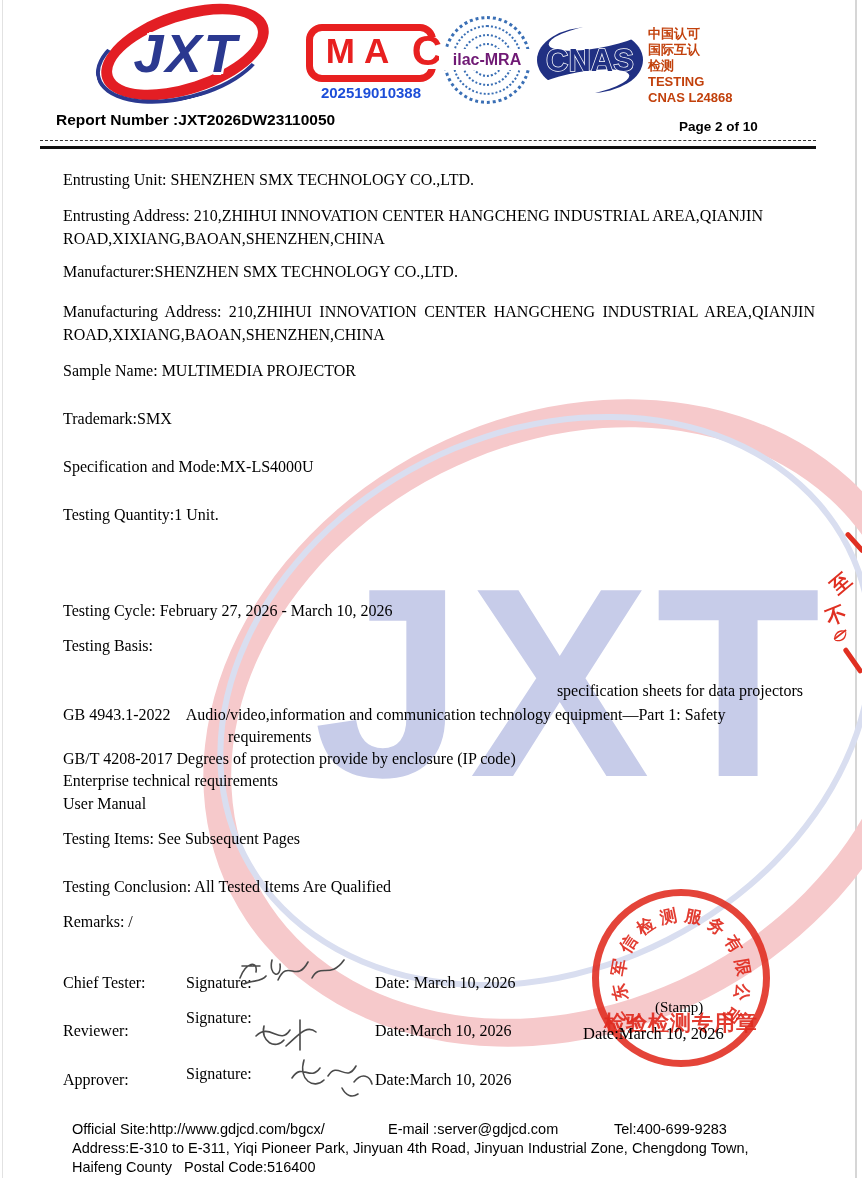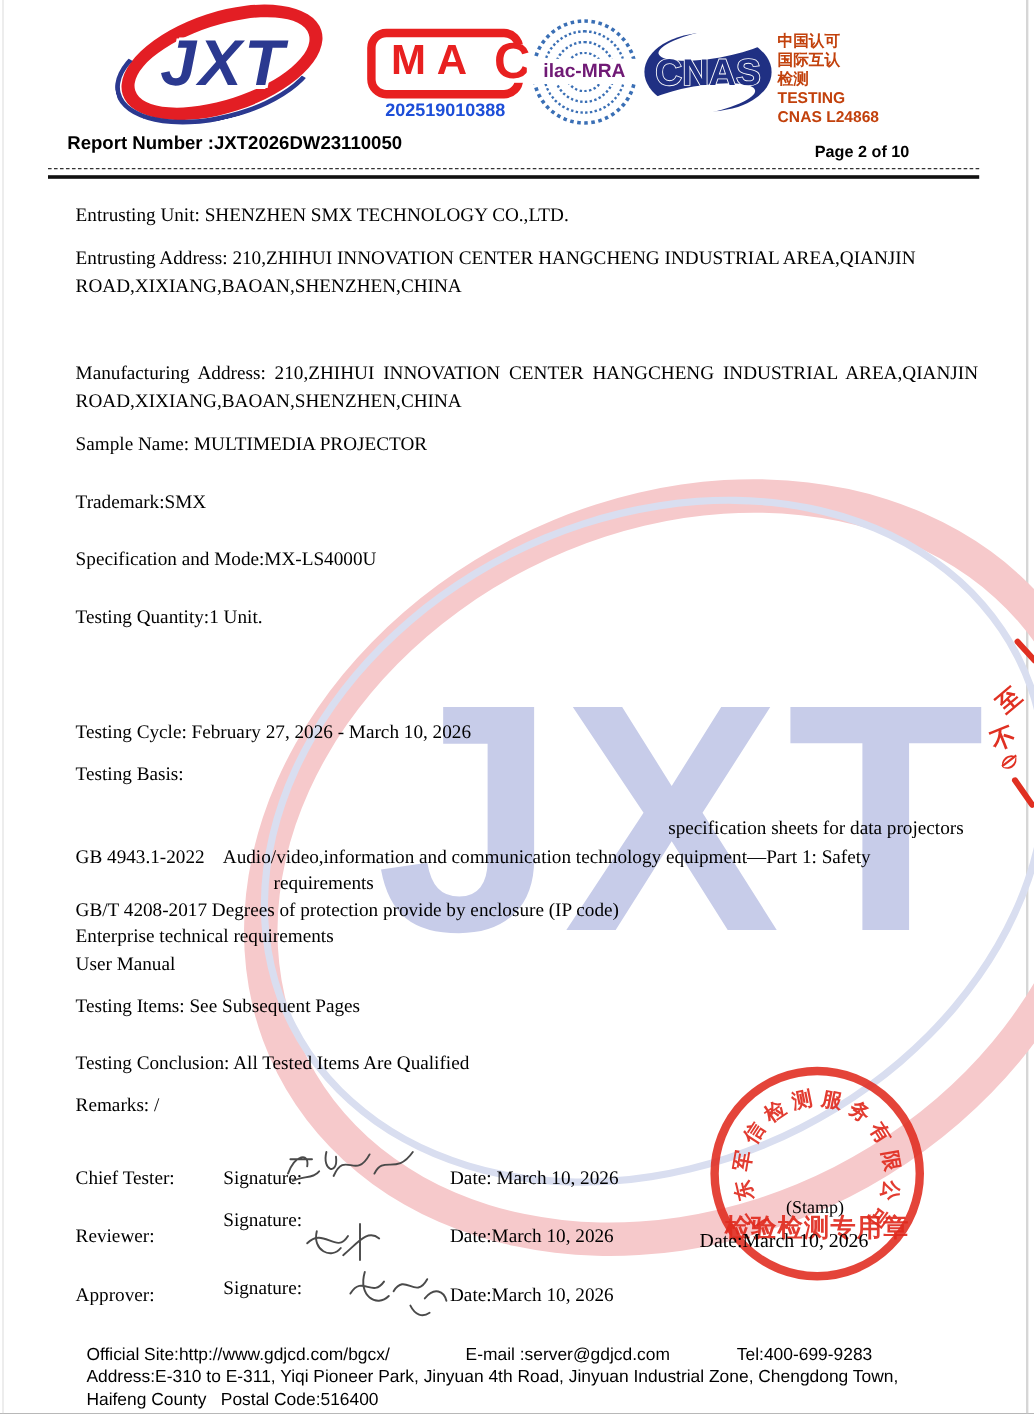--- a/index.html
+++ b/index.html
@@ -148,20 +148,21 @@
     <div>CNAS L24868</div>
   </div>
 
   <div class="abs report-number">Report Number :JXT2026DW23110050</div>
   <div class="abs page-label">Page 2 of 10</div>
   <div class="abs rule-dashed"></div>
   <div class="abs rule-solid"></div>
 
   <div class="p" style="top:168px;">Entrusting Unit: SHENZHEN SMX TECHNOLOGY CO.,LTD.</div>
   <div class="p" style="top:204px;width:705px;">Entrusting Address: 210,ZHIHUI INNOVATION CENTER HANGCHENG INDUSTRIAL AREA,QIANJIN ROAD,XIXIANG,BAOAN,SHENZHEN,CHINA</div>
+  <div class="p" style="top:260px;">Manufacturer:SHENZHEN SMX TECHNOLOGY CO.,LTD.</div>
   <div class="p p-just" style="top:300px;width:752px;">Manufacturing Address: 210,ZHIHUI INNOVATION CENTER HANGCHENG INDUSTRIAL AREA,QIANJIN ROAD,XIXIANG,BAOAN,SHENZHEN,CHINA</div>
   <div class="p" style="top:359px;">Sample Name: MULTIMEDIA PROJECTOR</div>
   <div class="p" style="top:407px;">Trademark:SMX</div>
   <div class="p" style="top:455px;">Specification and Mode:MX-LS4000U</div>
   <div class="p" style="top:503px;">Testing Quantity:1 Unit.</div>
   <div class="p" style="top:599px;">Testing Cycle: February 27, 2026 - March 10, 2026</div>
   <div class="p" style="top:634px;">Testing Basis:</div>
   <div class="p center-line" style="top:679px;">specification sheets for data projectors</div>
   <div class="p" style="top:703px;">GB 4943.1-2022    Audio/video,information and communication technology equipment—Part 1: Safety</div>
   <div class="p" style="top:725px;left:228px;">requirements</div>

